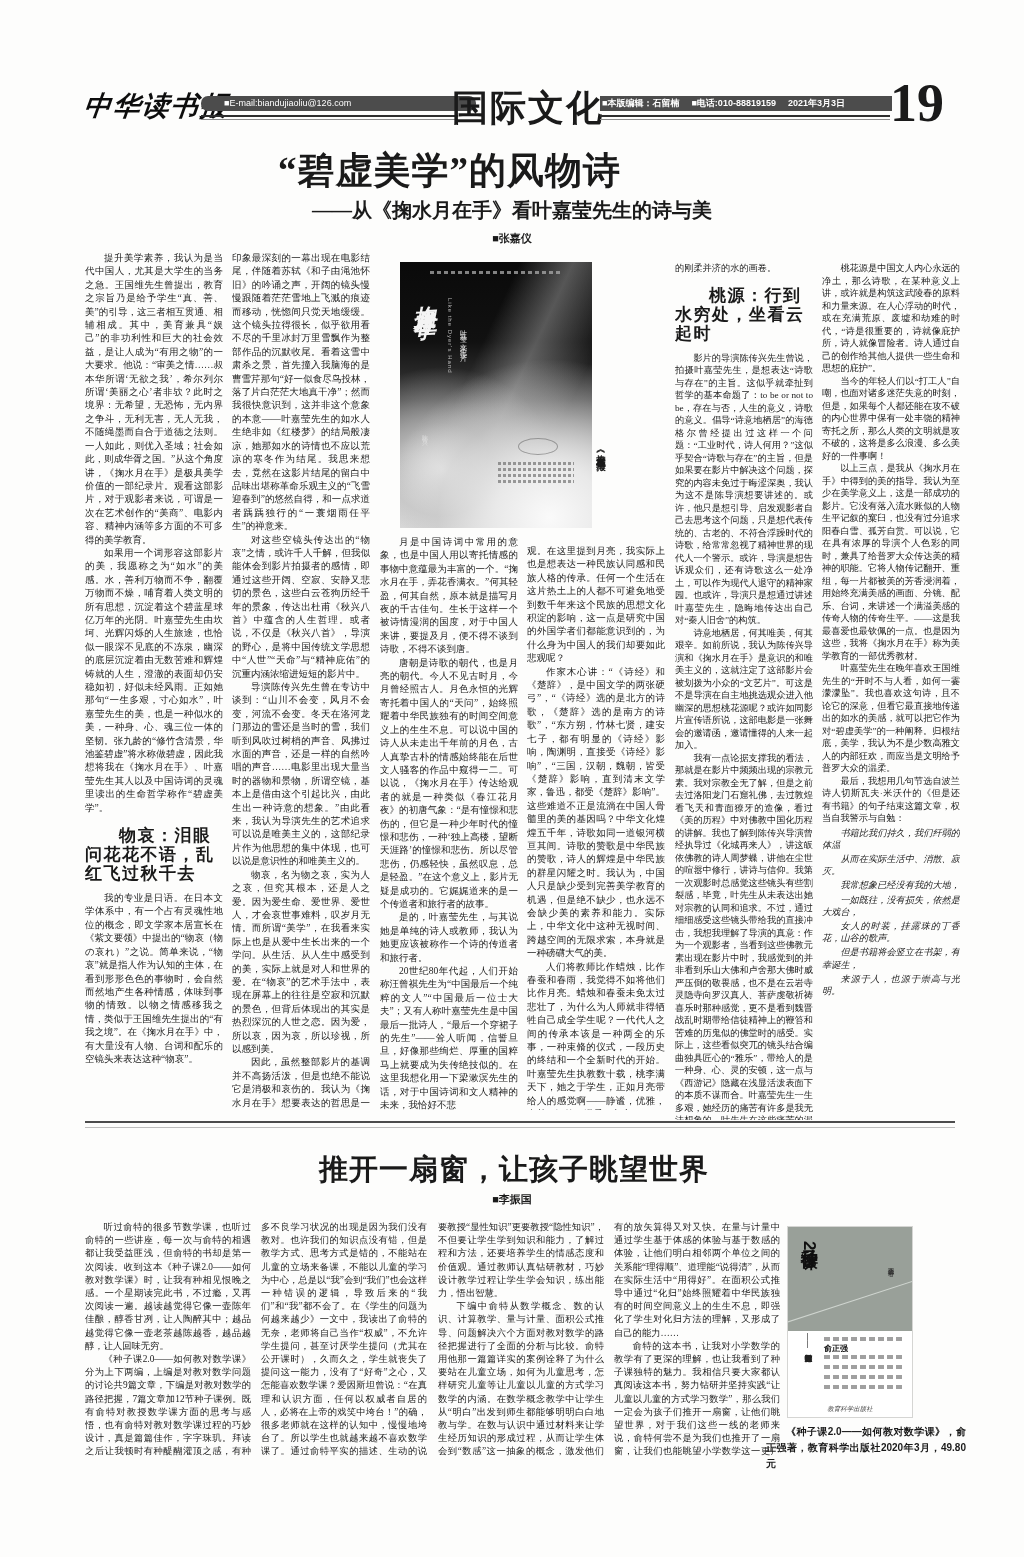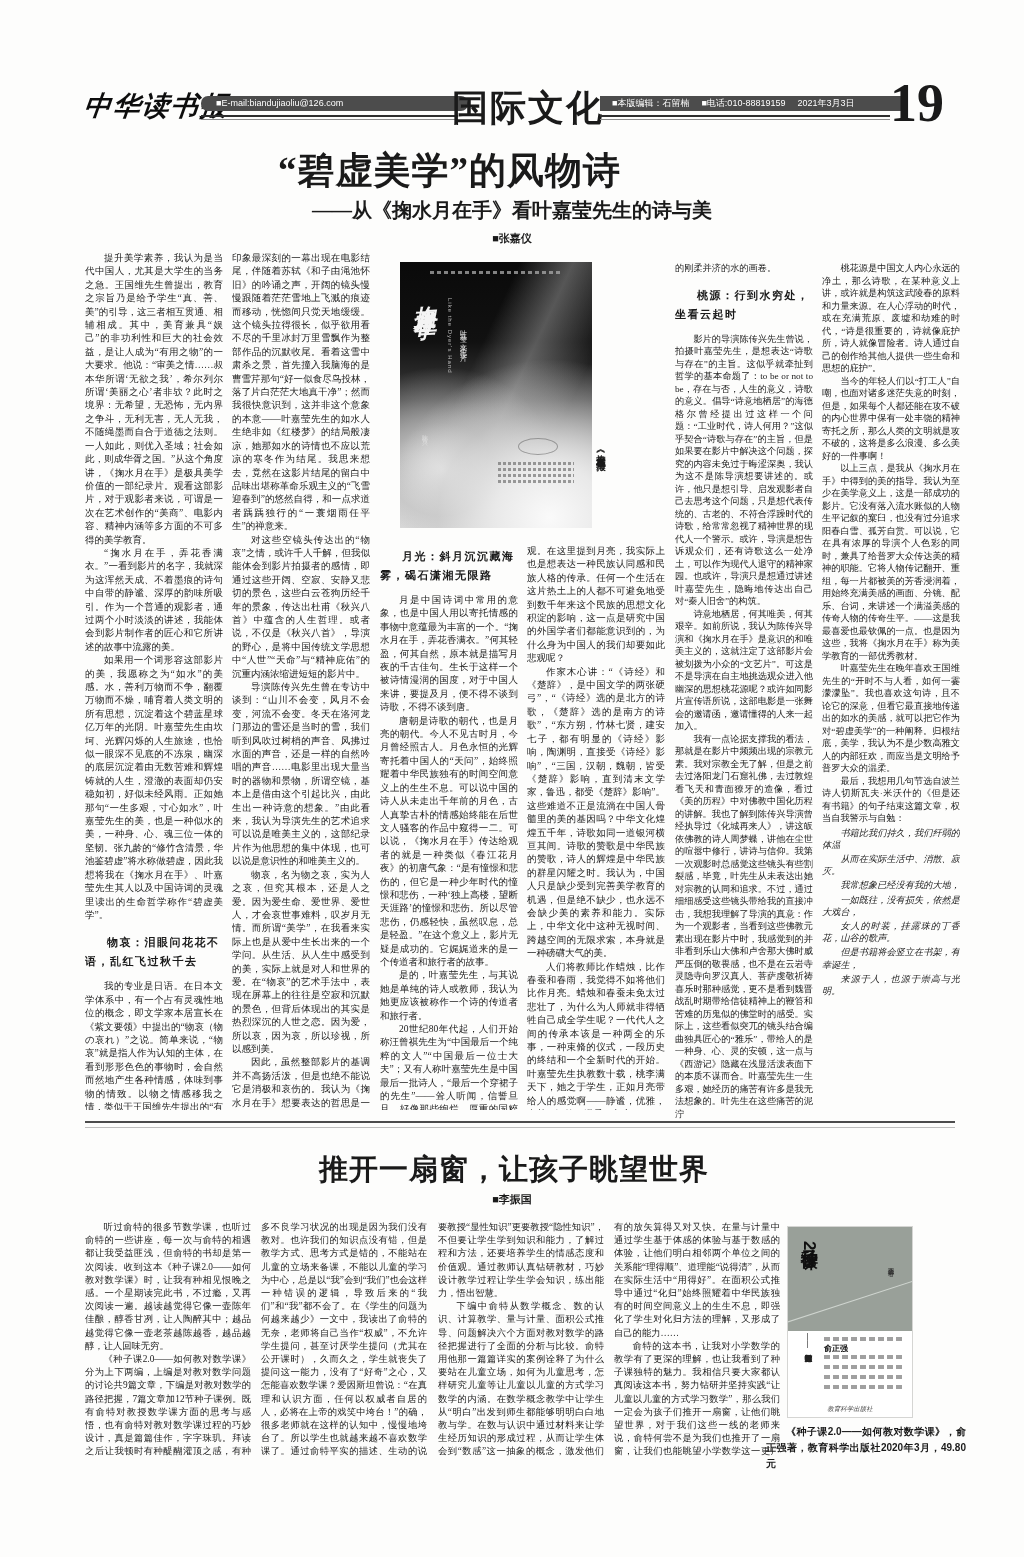--- a/index.html
+++ b/index.html
@@ -4,43 +4,43 @@
 <style>
   html,body{margin:0;padding:0;}
   body{width:1024px;height:1557px;background:#fdfdfc;position:relative;
        font-family:"Liberation Serif","DejaVu Serif",serif;color:#1a1a1a;overflow:hidden;}
   .abs{position:absolute;}
   
   .masthead{left:84px;top:88px;font-size:27px;font-weight:900;font-style:italic;
             transform:skewX(-6deg);letter-spacing:2px;color:#0d0d0d;white-space:nowrap;}
   .hbar{background:#4c4c4c;color:#fff;font-family:"Liberation Sans",sans-serif;
         font-size:9px;line-height:15px;height:15px;white-space:nowrap;overflow:hidden;}
-  .hbar-left{left:201px;top:96px;width:252px;padding-left:15px;border-radius:7px;}
-  .hbar-right{left:600px;top:96px;width:290px;display:flex;gap:12px;padding-left:12px;}
+  .hbar-left{left:201px;top:96px;width:252px;padding-left:23px;border-radius:7px;}
+  .hbar-right{left:600px;top:96px;width:290px;display:flex;gap:12px;padding-left:2px;font-weight:bold;}
   .hrule-a{border-top:2px solid #2e2e2e;height:0;}
   .hrule-b{border-top:1px solid #8d8d8d;height:0;}
   .rl1{left:201px;width:257px;top:115px;} .rl2{left:201px;width:257px;top:119px;}
   .rr1{left:600px;width:290px;top:115px;} .rr2{left:600px;width:290px;top:119px;}
   .section-title{left:448px;top:84px;width:160px;text-align:center;font-size:36px;
                  font-weight:900;letter-spacing:2px;}
   .page-number{left:890px;top:72px;font-size:54px;font-weight:900;}
   
   .a1-title{left:0;top:146px;width:899px;text-align:center;font-size:37px;font-weight:900;letter-spacing:1px;margin:0;}
   .a1-subtitle{left:0;top:197px;width:1024px;text-align:center;font-size:20px;font-weight:700;margin:0;}
   .byline{left:0;width:1024px;text-align:center;font-size:11px;font-weight:700;}
   .a1-byline{top:231px;}
   
   .col{width:138px;top:252px;height:858px;font-size:9.5px;line-height:13.4px;
        text-align:justify;overflow:hidden;}
   .c0{left:85px;} .c1{left:232px;} .c2{left:380px;top:536px;height:574px;}
   .c3{left:527px;top:545px;height:565px;} .c4{left:675px;} .c5{left:822px;}
   .c4,.c5{font-size:9.2px;line-height:12.5px;margin-top:10px;}
   .para{margin:0;text-indent:2em;}
   .para.cont{text-indent:0;}
-  .subhead{font-family:"Liberation Sans",sans-serif;font-size:11px;font-weight:700;
+  .subhead{font-family:"Liberation Sans",sans-serif;font-size:17px;font-weight:700;
            letter-spacing:1.5px;line-height:19px;margin:11px 0 9px;text-indent:2em;text-align:left;}
   .poem{margin:2px 0;font-style:italic;text-indent:2em;line-height:12.2px;color:#222;}
   
   .poster{left:400px;top:262px;width:192px;height:266px;overflow:hidden;background:#0a0a0a;}
   .poster-art{position:absolute;left:0;top:0;right:0;bottom:0;background:
       radial-gradient(130% 90% at 78% 96%, #fafafa 0%, #e9e9e9 22%, rgba(205,205,205,.55) 45%, rgba(140,140,140,0) 66%),
       radial-gradient(85% 55% at 22% 78%, #f0f0f0 0%, rgba(190,190,190,.7) 32%, rgba(110,110,110,0) 70%),
       linear-gradient(115deg, rgba(0,0,0,0) 38%, rgba(225,225,225,.35) 55%, rgba(0,0,0,0) 75%),
       linear-gradient(180deg,#0a0a0a 0%,#111 30%,#3d3d3d 52%,#9a9a9a 72%,#d9d9d9 88%,#efefef 100%);}
   .poster-tagline{position:absolute;top:9px;left:30px;right:30px;height:3px;
@@ -98,34 +98,32 @@
 <div class="abs hrule-a rr1"></div>
 <div class="abs hrule-b rr2"></div>
 <div class="abs page-number">19</div>
 
 <h1 class="abs a1-title">“碧虚美学”的风物诗</h1>
 <h2 class="abs a1-subtitle">——从《掬水月在手》看叶嘉莹先生的诗与美</h2>
 <div class="abs byline a1-byline">■张嘉仪</div>
 
 <div class="abs col c0">
     <p class="para">提升美学素养，我认为是当代中国人，尤其是大学生的当务之急。王国维先生曾提出，教育之宗旨乃是给予学生“真、善、美”的引导，这三者相互贯通、相辅相成。其中，美育兼具“娱己”的非功利性和巨大的社会效益，是让人成为“有用之物”的一大要求。他说：“审美之情……叔本华所谓‘无欲之我’，希尔列尔所谓‘美丽之心’者非欤？此时之境界：无希望，无恐怖，无内界之争斗，无利无害，无人无我，不随绳墨而自合于道德之法则。一人如此，则优入圣域；社会如此，则成华胥之国。”从这个角度讲，《掬水月在手》是极具美学价值的一部纪录片。观看这部影片，对于观影者来说，可谓是一次在艺术创作的“美商”、电影内容、精神内涵等多方面的不可多得的美学教育。</p>
-    <p class="para">“掬水月在手，弄花香满衣。”一看到影片的名字，我就深为这浑然天成、不着墨痕的诗句中自带的静谧、深厚的韵味所吸引。作为一个普通的观影者，通过两个小时淡淡的讲述，我能体会到影片制作者的匠心和它所讲述的故事中流露的美。</p>
     <p class="para">如果用一个词形容这部影片的美，我愿称之为“如水”的美感。水，善利万物而不争，翻覆万物而不燥，哺育着人类文明的所有思想，沉淀着这个碧蓝星球亿万年的光阴。叶嘉莹先生由坎坷、光辉闪烁的人生旅途，也恰似一眼深不见底的不冻泉，幽深的底层沉淀着由无数苦难和辉煌铸就的人生，澄澈的表面却仍安稳如初，好似未经风雨。正如她那句“一生多艰，寸心如水”，叶嘉莹先生的美，也是一种似水的美，一种身、心、魂三位一体的坚韧。张九龄的“修竹含清景，华池鉴碧虚”将水称做碧虚，因此我想将我在《掬水月在手》、叶嘉莹先生其人以及中国诗词的灵魂里读出的生命哲学称作“碧虚美学”。</p>
     <h3 class="subhead">物哀：泪眼问花花不语，乱红飞过秋千去</h3>
     <p class="para">我的专业是日语。在日本文学体系中，有一个占有灵魂性地位的概念，即文学家本居宣长在《紫文要领》中提出的“物哀（物の哀れ）”之说。简单来说，“物哀”就是指人作为认知的主体，在看到形形色色的事物时，会自然而然地产生各种情感，体味到事物的情致。以物之情感移我之情，类似于王国维先生提出的“有我之境”。在《掬水月在手》中，有大量没有人物、台词和配乐的空镜头来表达这种“物哀”。</p>
   </div>
 <div class="abs col c1">
     <p class="para cont">印象最深刻的一幕出现在电影结尾，伴随着苏轼《和子由渑池怀旧》的吟诵之声，开阔的镜头慢慢跟随着茫茫雪地上飞溅的痕迹而移动，恍惚间只觉天地缓缓。这个镜头拉得很长，似乎欲用看不尽的千里冰封万里雪飘作为整部作品的沉默收尾。看着这雪中肃杀之景，首先撞入我脑海的是曹雪芹那句“好一似食尽鸟投林，落了片白茫茫大地真干净”；然而我很快意识到，这并非这个意象的本意——叶嘉莹先生的如水人生绝非如《红楼梦》的结局般凄凉，她那如水的诗情也不应以荒凉的寒冬作为结尾。我思来想去，竟然在这影片结尾的留白中品味出堪称革命乐观主义的“飞雪迎春到”的悠然自得，和一点求道者踽踽独行的“一蓑烟雨任平生”的禅意来。</p>
     <p class="para">对这些空镜头传达出的“物哀”之情，或许千人千解，但我似能体会到影片拍摄者的感情，即通过这些开阔、空寂、安静又悲切的景色，这些白云苍狗历经千年的景象，传达出杜甫《秋兴八首》中蕴含的人生哲理。或者说，不仅是《秋兴八首》，导演的野心，是将中国传统文学思想中“人世”“天命”与“精神庇佑”的沉重内涵浓缩进短短的影片中。</p>
     <p class="para">导演陈传兴先生曾在专访中谈到：“山川不会变，风月不会变，河流不会变。冬天在洛河龙门那边的雪还是当时的雪，我们听到风吹过树梢的声音、风拂过水面的声音，还是一样的自然吟唱的声音……电影里出现大量当时的器物和景物，所谓空镜，基本上是借由这个引起比兴，由此生出一种诗意的想象。”由此看来，我认为导演先生的艺术追求可以说是唯美主义的，这部纪录片作为他思想的集中体现，也可以说是意识性的和唯美主义的。</p>
     <p class="para">物哀，名为物之哀，实为人之哀，但究其根本，还是人之爱。因为爱生命、爱世界、爱世人，才会哀世事难料，叹岁月无情。而所谓“美学”，在我看来实际上也是从爱中生长出来的一个学问。从生活、从人生中感受到的美，实际上就是对人和世界的爱。在“物哀”的艺术手法中，表现在屏幕上的往往是空寂和沉默的景色，但背后体现出的其实是热烈深沉的人世之恋。因为爱，所以哀，因为哀，所以珍视，所以感到美。</p>
     <p class="para">因此，虽然整部影片的基调并不高扬活泼，但是也绝不能说它是消极和哀伤的。我认为《掬水月在手》想要表达的哲思是一种矛盾的对立统一，正如我前面提到的，影片结尾的寂寥雪地同样带着乐观和禅意。一生多艰，寸心如水。在苦难的人世间如水地活着，恰如碧落高悬秋色里，玉蟾辉映夜空中。</p>
   </div>
 <div class="abs col c2">
-    <h3 class="subhead">月光：斜月沉沉藏海雾，碣石潇湘无限路</h3>
     <p class="para">月是中国诗词中常用的意象，也是中国人用以寄托情感的事物中意蕴最为丰富的一个。“掬水月在手，弄花香满衣。”何其轻盈，何其自然，原本就是描写月夜的千古佳句。生长于这样一个被诗情漫润的国度，对于中国人来讲，要提及月，便不得不谈到诗歌，不得不谈到唐。</p>
     <p class="para">唐朝是诗歌的朝代，也是月亮的朝代。今人不见古时月，今月曾经照古人。月色永恒的光辉寄托着中国人的“天问”，始终照耀着中华民族独有的时间空间意义上的生生不息。可以说中国的诗人从未走出千年前的月色，古人真挚古朴的情感始终能在后世文人骚客的作品中窥得一二。可以说，《掬水月在手》传达给观者的就是一种类似《春江花月夜》的初唐气象：“是有憧憬和悲伤的，但它是一种少年时代的憧憬和悲伤，一种‘独上高楼，望断天涯路’的憧憬和悲伤。所以尽管悲伤，仍感轻快，虽然叹息，总是轻盈。”在这个意义上，影片无疑是成功的。它娓娓道来的是一个传道者和旅行者的故事。</p>
     <p class="para">是的，叶嘉莹先生，与其说她是单纯的诗人或教师，我认为她更应该被称作一个诗的传道者和旅行者。</p>
     <p class="para">20世纪80年代起，人们开始称汪曾祺先生为“中国最后一个纯粹的文人”“中国最后一位士大夫”；又有人称叶嘉莹先生是中国最后一批诗人，“最后一个穿裙子的先生”——耸人听闻，信誓旦旦，好像那些绚烂、厚重的国粹马上就要成为失传绝技似的。在这里我想化用一下梁漱溟先生的话，对于中国诗词和文人精神的未来，我恰好不悲</p>
   </div>
 <div class="abs col c3">
     <p class="para cont">观。在这里提到月亮，我实际上也是想表达一种民族认同感和民族人格的传承。任何一个生活在这片热土上的人都不可避免地受到数千年来这个民族的思想文化积淀的影响，这一点是研究中国的外国学者们都能意识到的，为什么身为中国人的我们却要如此悲观呢？</p>
     <p class="para">作家木心讲：“《诗经》和《楚辞》，是中国文学的两张硬弓”，“《诗经》选的是北方的诗歌，《楚辞》选的是南方的诗歌”，“东方朔，竹林七贤，建安七子，都有明显的《诗经》影响，陶渊明，直接受《诗经》影响”，“三国，汉朝，魏朝，皆受《楚辞》影响，直到清末文学家，鲁迅，都受《楚辞》影响”。这些难道不正是流淌在中国人骨髓里的美的基因吗？中华文化煌煌五千年，诗歌如同一道银河横亘其间。诗歌的赞歌是中华民族的赞歌，诗人的辉煌是中华民族的群星闪耀之时。我认为，中国人只是缺少受到完善美学教育的机遇，但是绝不缺少，也永远不会缺少美的素养和能力。实际上，中华文化中这种无视时间、跨越空间的无限求索，本身就是一种磅礴大气的美。</p>
     <p class="para">人们将教师比作蜡烛，比作春蚕和春雨，我觉得不如将他们比作月亮。蜡烛和春蚕未免太过悲壮了，为什么为人师就非得牺牲自己成全学生呢？一代代人之间的传承本该是一种两全的乐事，一种束脩的仪式，一段历史的终结和一个全新时代的开始。叶嘉莹先生执教数十载，桃李满天下，她之于学生，正如月亮带给人的感觉啊——静谧，优雅，古朴；沉静，温柔，坚定。</p>
   </div>

